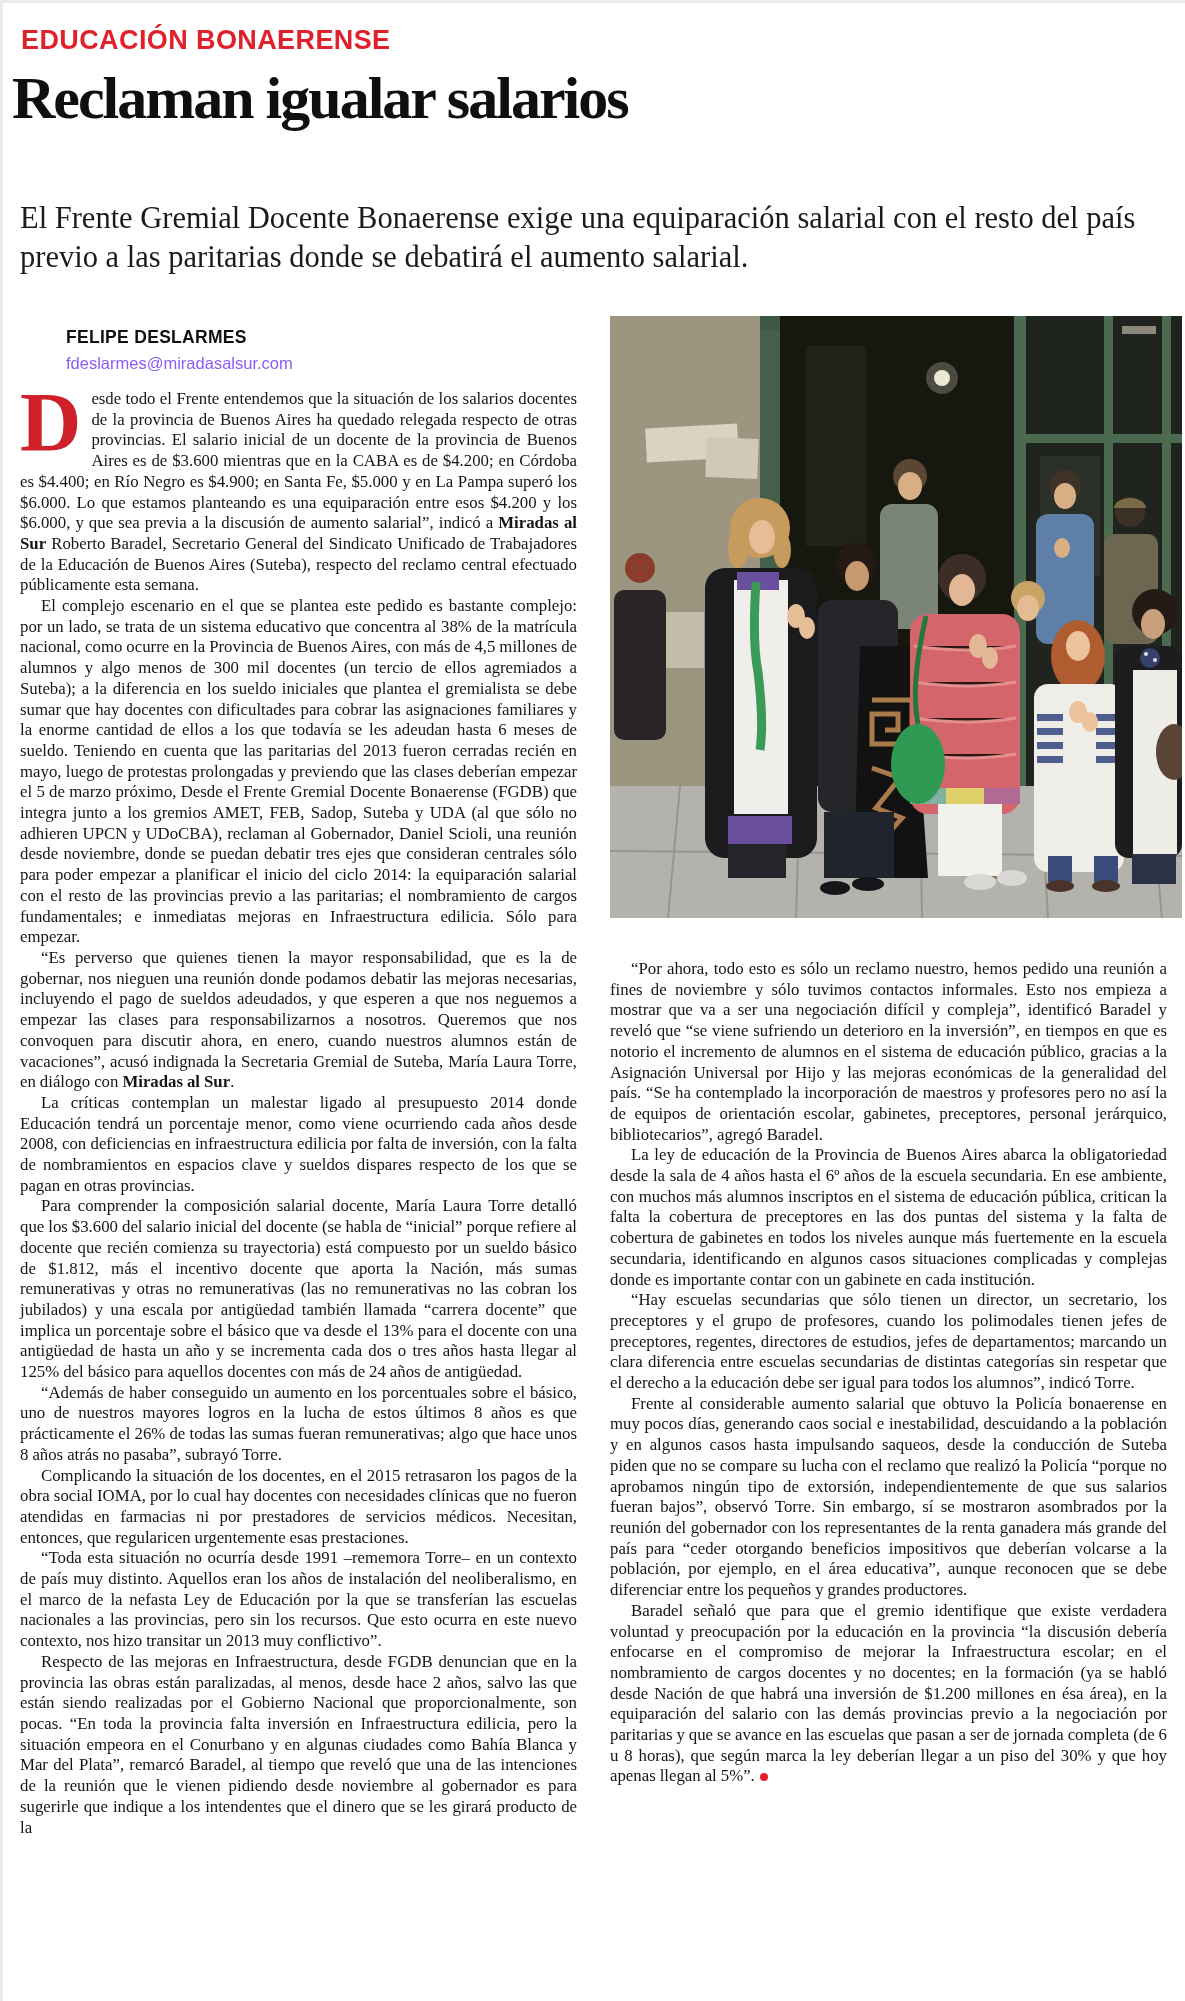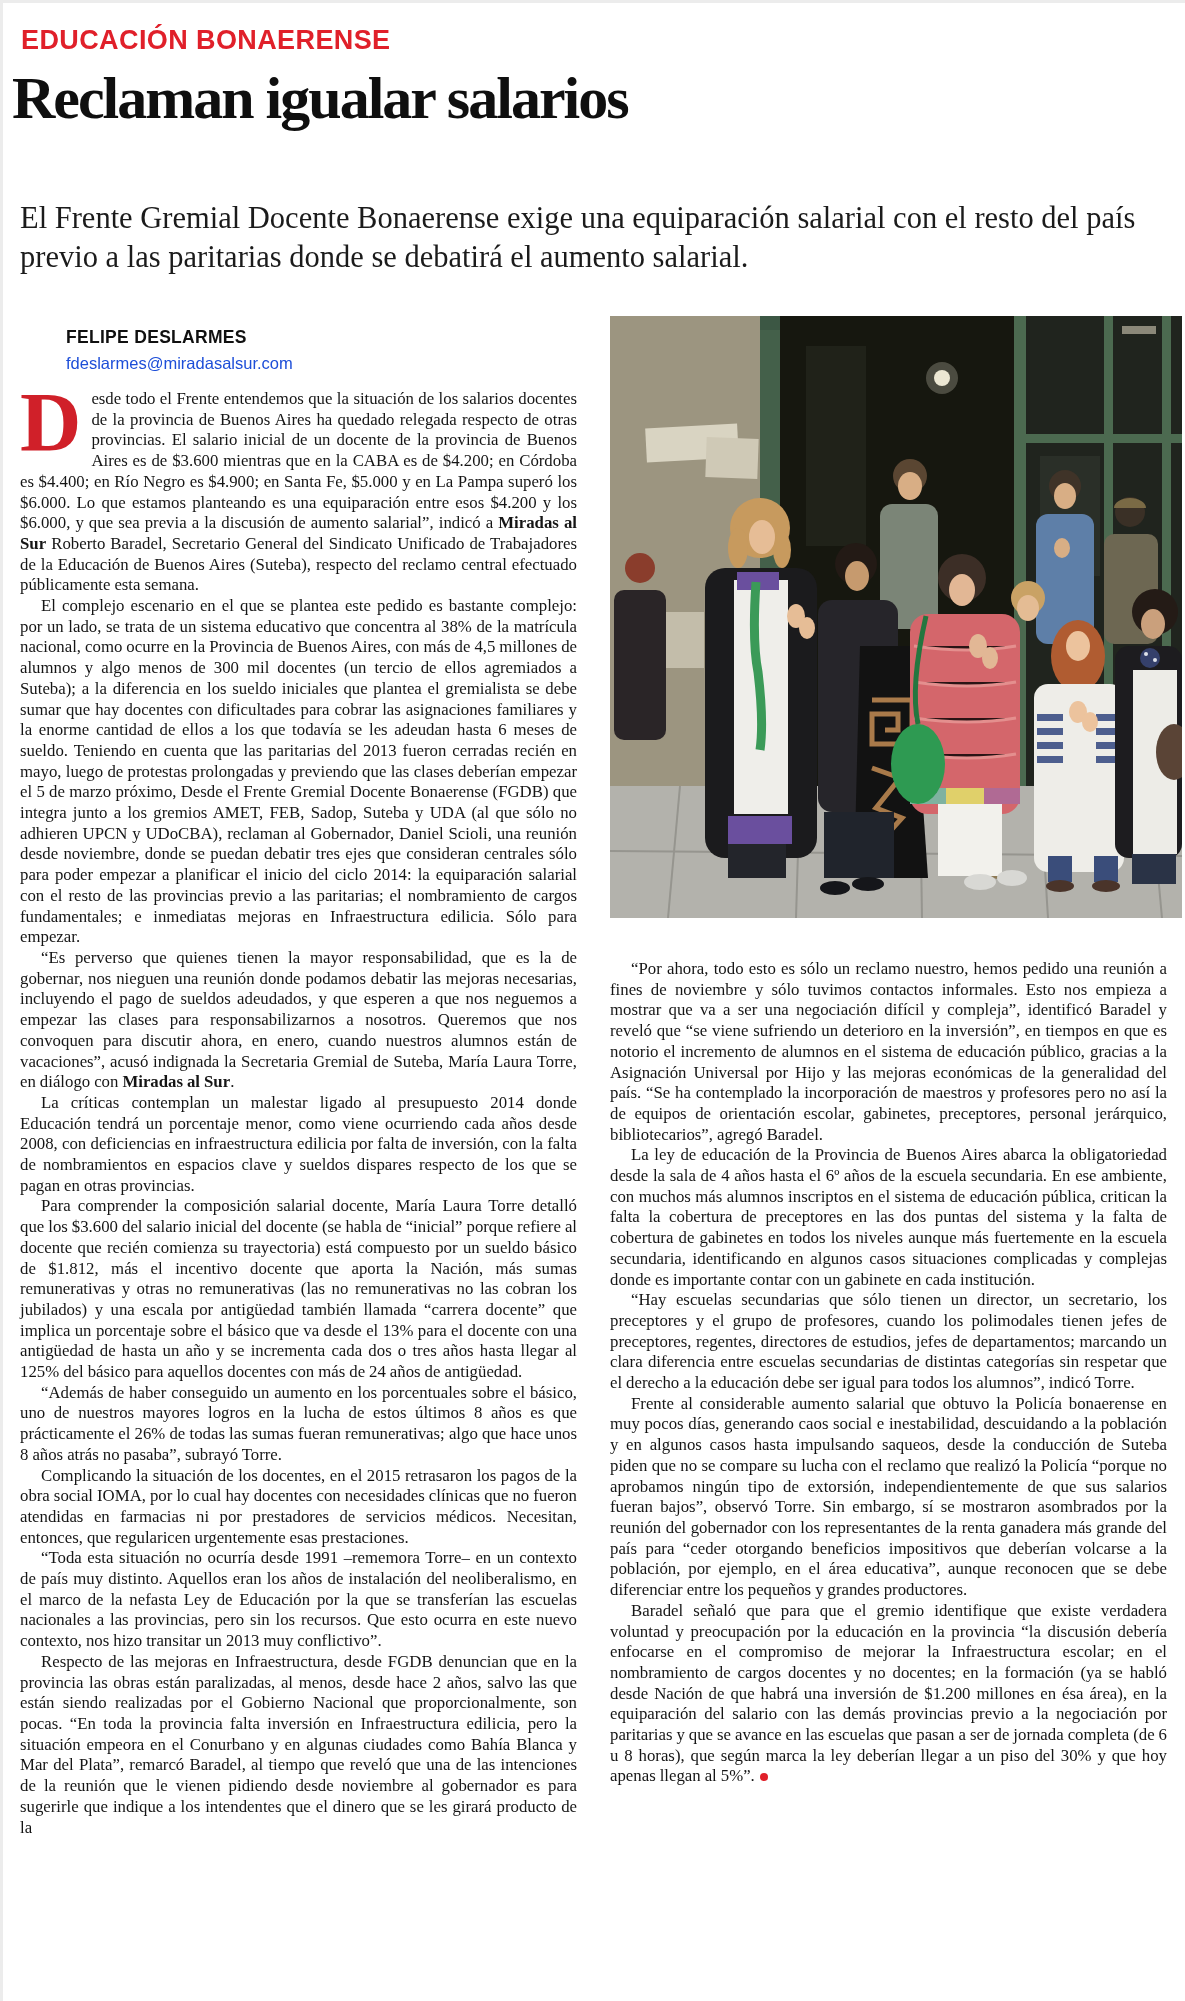--- a/index.html
+++ b/index.html
@@ -17,21 +17,21 @@
     position:absolute;top:66px;left:12px;width:1170px;margin:0;
     font-family:"Liberation Serif",serif;font-weight:700;font-size:60px;line-height:1.08;
     letter-spacing:-2px;color:#0f0f0f;white-space:nowrap;
   }
   .deck{
     position:absolute;top:199px;left:20px;width:1150px;
     font-family:"Liberation Serif",serif;font-size:30.5px;line-height:39px;color:#1b1b1b;
   }
   .byline{position:absolute;top:327px;left:22px;font-family:"Liberation Sans",sans-serif;margin-left:44px;}
   .byline .author{font-weight:700;font-size:17.5px;letter-spacing:.3px;color:#101010;}
-  .byline .email{font-size:16.5px;color:#1d4ed8;margin-top:6px;}
+  .byline .email{font-size:16.5px;color:#8b5cf6;margin-top:6px;}
   .photo{
     position:absolute;left:610px;top:316px;width:572px;height:602px;
     background:#8f8c7d;overflow:hidden;
   }
   .photo svg{display:block;width:100%;height:100%;}
   .col{
     position:absolute;width:557px;
     font-size:16.8px;line-height:20.7px;text-align:justify;
     hyphens:auto;-webkit-hyphens:auto;word-spacing:-0.2px;color:#151515;
   }

